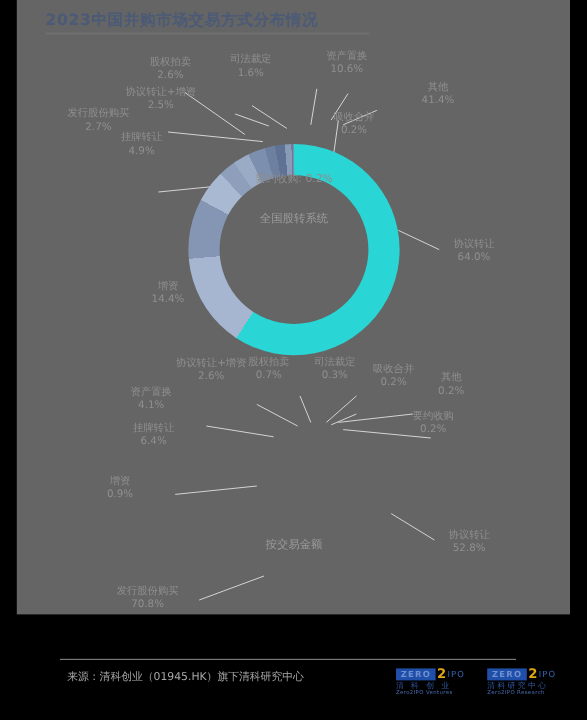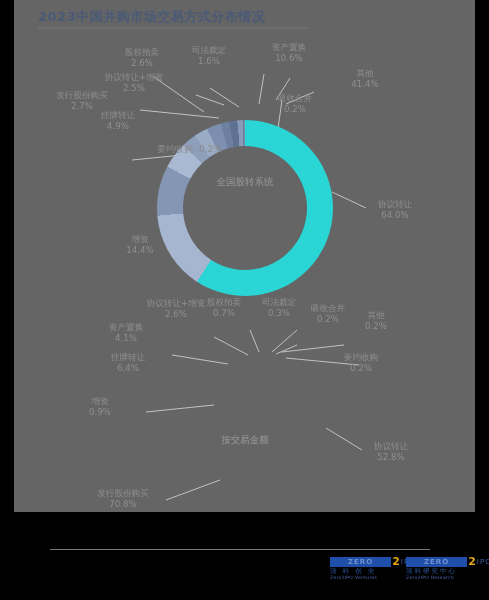--- a/index.html
+++ b/index.html
@@ -17,39 +17,39 @@
   .chart-wrap{position:absolute;left:0;width:461px;}
   #chart1{top:28px;height:262px;}
   #chart2{top:288px;height:258px;}
 
   .donut{position:absolute;border-radius:50%;}
   #donut1{left:143px;top:92px;width:176px;height:176px;}
   .donut .hole{position:absolute;left:26px;top:26px;width:124px;height:124px;border-radius:50%;background:#656565;}
 
   .center-lab{position:absolute;width:176px;text-align:center;font-size:9.5px;color:#9b9b9b;}
   #c1-center{left:143px;top:176px;}
-  #c2-center{left:143px;top:434px;}
-  #c1-yaoyue{position:absolute;left:143px;top:143px;width:176px;font-size:9px;color:#8d8d8d;}
+  #c2-center{left:143px;top:448px;}
+  #c1-yaoyue{position:absolute;left:143px;top:143px;width:176px;text-align:center;font-size:9px;color:#8d8d8d;}
 
   
   svg.leads{position:absolute;left:0;top:0;width:489px;height:600px;pointer-events:none;}
 
   .lab{position:absolute;font-size:8.6px;color:#8f8f8f;line-height:11px;white-space:nowrap;}
   .lab.c{text-align:center;}
   .lab b{font-weight:normal;display:block;}
 
   
   #foot-rule{position:absolute;left:36px;top:549px;width:380px;height:1px;background:#787878;}
   #source{position:absolute;left:42px;top:558px;font-size:9px;color:#a8a8a8;white-space:nowrap;}
 
   .logo{position:absolute;top:556px;width:72px;height:26px;}
   #logo1{left:316px;}
   #logo2{left:392px;}
   .logo .row1{display:flex;align-items:center;height:11px;}
-  .logo .zb{background:#1f4fa8;color:#6f8fd0;font-size:7px;font-weight:bold;letter-spacing:1px;padding:1px 18px;line-height:8px;}
+  .logo .zb{background:#1f4fa8;color:#6f8fd0;font-size:7px;font-weight:bold;letter-spacing:1px;padding:1px 4px;line-height:8px;}
   .logo .two{color:#e0a615;font-size:11px;font-weight:bold;line-height:10px;margin:0 1px;}
   .logo .ipo{color:#3a63b0;font-size:7px;font-weight:normal;letter-spacing:1px;}
   .logo .cn{color:#2f57a0;font-size:6.5px;letter-spacing:2px;line-height:8px;}
   .logo .en{color:#4a6bb0;font-size:4.5px;letter-spacing:.3px;line-height:6px;}
 </style>
 </head>
 <body>
 
 <div id="page">
   <div id="card">
@@ -152,21 +152,21 @@
         <b>0.3%</b>
     </div>
     <div class="lab c" style="left:285px;top:303px;width:58px;">
       <b>吸收合并</b>
         <b>0.2%</b>
     </div>
     <div class="lab c" style="left:340px;top:310px;width:44px;">
       <b>其他</b>
         <b>0.2%</b>
     </div>
-    <div class="lab c" style="left:318px;top:352px;width:58px;text-align:center;">
+    <div class="lab c" style="left:318px;top:342px;width:58px;text-align:center;">
       <b>要约收购</b>
         <b>0.2%</b>
     </div>
     <div class="lab c" style="left:82px;top:322px;width:60px;">
       <b>资产置换</b>
         <b>4.1%</b>
     </div>
     <div class="lab c" style="left:84px;top:352px;width:60px;">
       <b>挂牌转让</b>
         <b>6.4%</b>
@@ -178,20 +178,21 @@
     <div class="lab c" style="left:66px;top:488px;width:86px;">
       <b>发行股份购买</b>
         <b>70.8%</b>
     </div>
     <div class="lab c" style="left:348px;top:441px;width:58px;">
       <b>协议转让</b>
         <b>52.8%</b>
     </div>
 
     <div id="foot-rule"></div>
+    <div id="source">来源：清科创业（01945.HK）旗下清科研究中心</div>
 
     <div class="logo" id="logo1">
       <div class="row1">
         <span class="zb">ZERO</span>
         <span class="two">2</span>
         <span class="ipo">IPO</span>
       </div>
       <div class="cn">清 科 创 业</div>
       <div class="en">Zero2IPO Ventures</div>
     </div>

